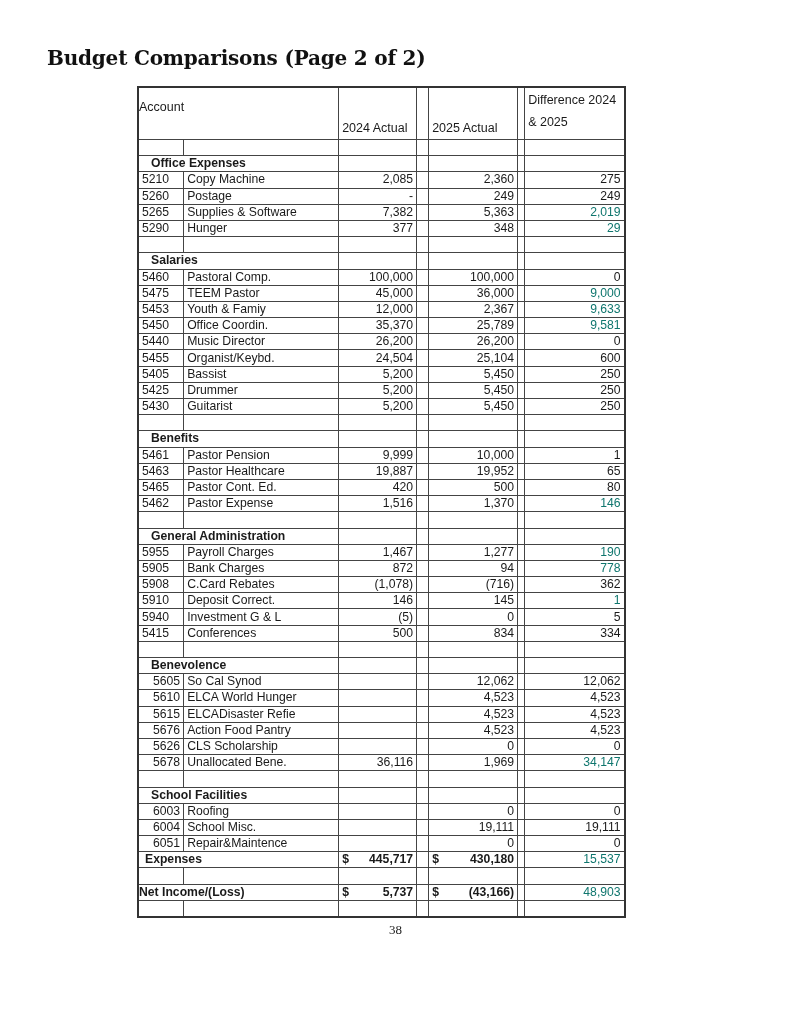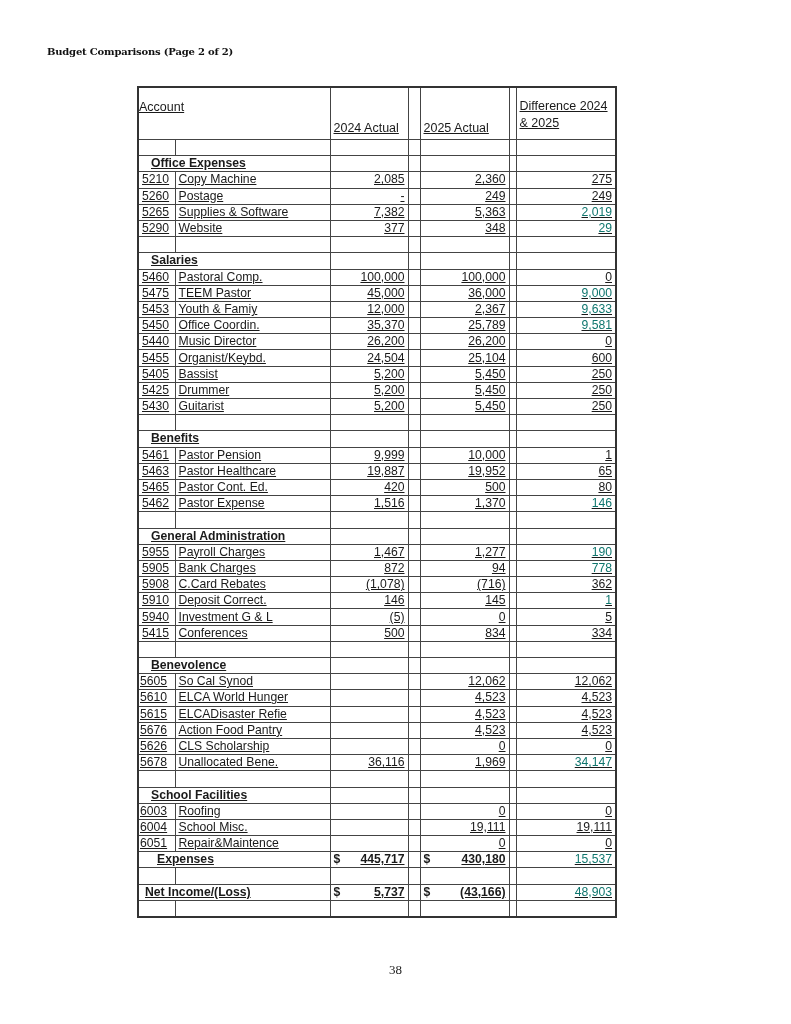--- a/index.html
+++ b/index.html
@@ -1,50 +1,49 @@
 <!DOCTYPE html>
 <html><head>
 <meta charset="utf-8">
 <style>
   html, body { margin: 0; padding: 0; background: #ffffff; }
   body { width: 791px; height: 1024px; position: relative; overflow: hidden; }
   .title {
     position: absolute; left: 47px; top: 46px;
-    font-family: "DejaVu Serif", serif; font-weight: bold; font-size: 10px; color: #111;
+    font-family: "DejaVu Serif", serif; font-weight: bold; font-size: 20px; color: #111;
     letter-spacing: -0.2px;
   }
   .page-num {
-    position: absolute; left: 0; width: 791px; top: 962px; text-align: center;
+    position: absolute; left: 0; width: 791px; top: 922px; text-align: center;
     font-family: "Liberation Serif", serif; font-size: 13px; color: #222;
   }
   table.budget {
     position: absolute; left: 137px; top: 86px;
     border-collapse: collapse;
     font-family: "Liberation Sans", sans-serif; font-size: 12.2px; color: #1a1a1a;
     border: 2px solid #333;
-    text-decoration: underline;
   }
   table.budget td {
     border: 1px solid #444; padding: 0 3px; height: 15.2px; line-height: 15px;
     white-space: nowrap; overflow: hidden;
   }
   col.c-code { width: 37px; }
   col.c-name { width: 155px; }
   col.c-2024 { width: 78px; }
   col.c-gap1 { width: 12px; }
   col.c-2025 { width: 89px; }
   col.c-gap2 { width: 4px; }
   col.c-diff { width: 100px; }
   td.num { text-align: right; }
   td.neg { color: #0f766e; }
   td.code { }
-  td.code.left { text-align: left; padding-left: 1px; margin-left: 32px; }
+  td.code.left { text-align: left; padding-left: 14px; margin-left: 32px; }
   tr.header td { height: 36px; vertical-align: bottom; padding-bottom: 3px; font-size: 12.5px; }
   tr.header td.acct { vertical-align: top; padding-top: 12px; padding-left: 0; }
-  tr.header td.diff { vertical-align: top; padding-top: 10px; line-height: 17px; white-space: normal; }
+  tr.header td.diff { vertical-align: top; padding-top: 1px; line-height: 22px; white-space: normal; }
   tr.section td.sec { font-weight: bold; padding-left: 12px; }
   tr.total td { font-weight: bold; }
   .dollar { float: left; }
 </style>
 </head>
 <body>
 
 <div class="title">Budget Comparisons (Page 2 of 2)</div>
 
 <table class="budget">
@@ -105,21 +104,21 @@
         <td class="code">5265</td>
         <td>Supplies &amp; Software</td>
         <td class="num">7,382</td>
         <td></td>
         <td class="num">5,363</td>
         <td></td>
         <td class="num neg">2,019</td>
       </tr>
       <tr>
         <td class="code">5290</td>
-        <td>Website</td>
+        <td>Hunger</td>
         <td class="num">377</td>
         <td></td>
         <td class="num">348</td>
         <td></td>
         <td class="num neg">29</td>
       </tr>
       <tr>
         <td></td>
         <td></td>
         <td></td>
@@ -450,38 +449,38 @@
       <tr>
         <td class="code left">6051</td>
         <td>Repair&amp;Maintence</td>
         <td class="num"></td>
         <td></td>
         <td class="num">0</td>
         <td></td>
         <td class="num">0</td>
       </tr>
       <tr class="total">
-        <td colspan="2" style="padding-left: 18px;">Expenses</td>
+        <td colspan="2" style="padding-left: 6px;">Expenses</td>
         <td class="num"><span class="dollar">$</span><span>445,717</span></td>
         <td></td>
         <td class="num"><span class="dollar">$</span><span>430,180</span></td>
         <td></td>
         <td class="num neg" style="font-weight: normal;">15,537</td>
       </tr>
       <tr>
         <td></td>
         <td></td>
         <td></td>
         <td></td>
         <td></td>
         <td></td>
         <td></td>
       </tr>
       <tr class="total">
-        <td colspan="2" style="padding-left: 6px;">Net Income/(Loss)</td>
+        <td colspan="2" style="padding-left: 0;">Net Income/(Loss)</td>
         <td class="num"><span class="dollar">$</span><span>5,737</span></td>
         <td></td>
         <td class="num"><span class="dollar">$</span><span>(43,166)</span></td>
         <td></td>
         <td class="num neg" style="font-weight: normal;">48,903</td>
       </tr>
       <tr>
         <td></td>
         <td></td>
         <td></td>

